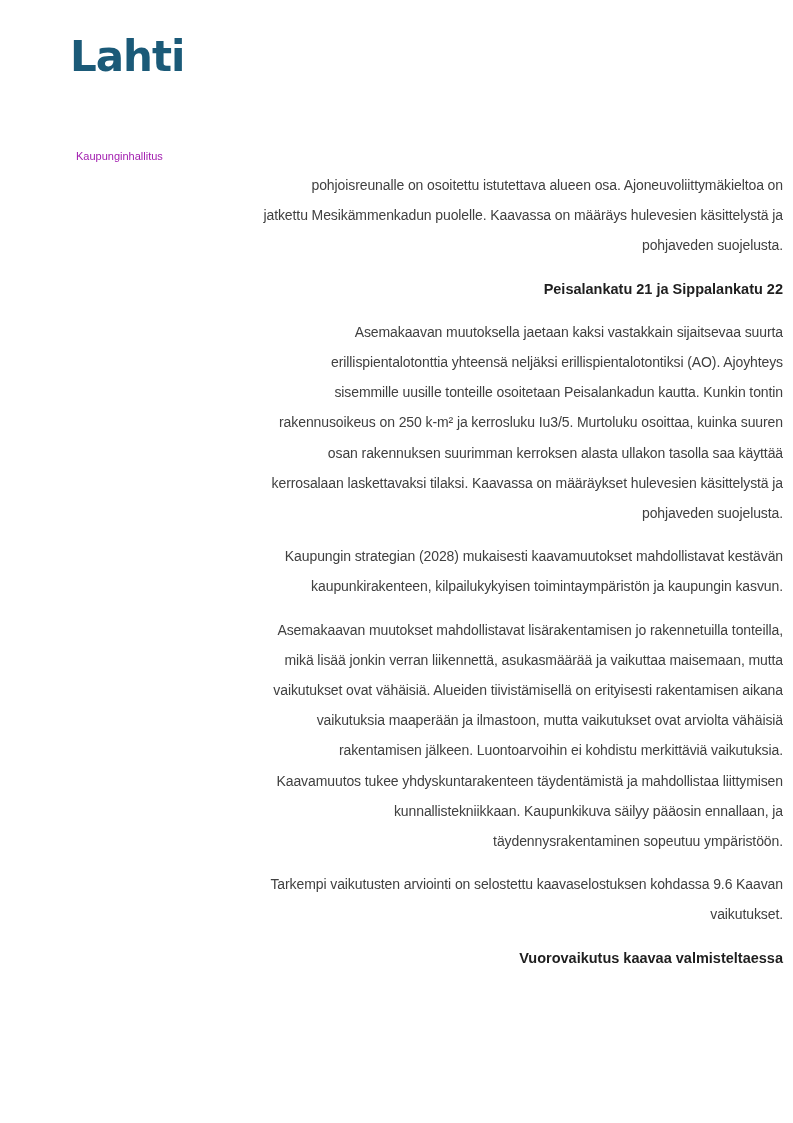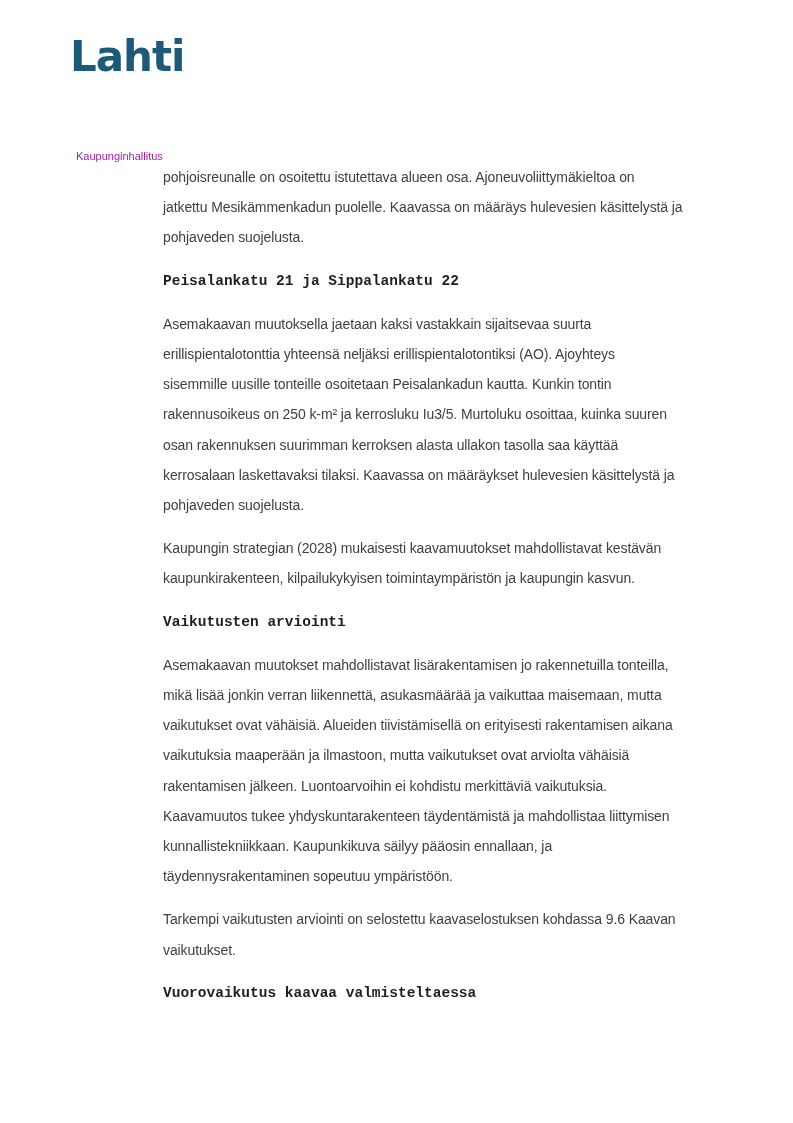--- a/index.html
+++ b/index.html
@@ -39,39 +39,39 @@
     display: flex;
     justify-content: space-between;
     align-items: baseline;
     font-size: 11px;
     color: #a21caf;
     margin-top: 44px;
   }
   .content {
     position: absolute;
     left: 163px;
-    top: 162px;
+    top: 170px;
     width: 620px;
+    text-align: right;
   }
   .para {
     white-space: pre;
     font-size: 14px;
     line-height: 30.2px;
     letter-spacing: -0.1px;
     color: #404040;
     margin: 0 0 13px 0;
   }
   .subheading {
     white-space: pre;
     font-size: 14.5px;
     font-weight: bold;
     line-height: 30.2px;
     color: #1f1f1f;
     margin: 8px 0 13px 0;
-    font-family: Liberation Mono, monospace;
   }
 </style>
 </head>
 <body>
 
 <div class="page">
 
   <div class="logo" style="color: rgb(27, 90, 120);">Lahti</div>
 
   <div class="header-row">
@@ -90,21 +90,20 @@
 erillispientalotonttia yhteensä neljäksi erillispientalotontiksi (AO). Ajoyhteys
 sisemmille uusille tonteille osoitetaan Peisalankadun kautta. Kunkin tontin
 rakennusoikeus on 250 k-m² ja kerrosluku Iu3/5. Murtoluku osoittaa, kuinka suuren
 osan rakennuksen suurimman kerroksen alasta ullakon tasolla saa käyttää
 kerrosalaan laskettavaksi tilaksi. Kaavassa on määräykset hulevesien käsittelystä ja
 pohjaveden suojelusta.</p>
 
     <p class="para">Kaupungin strategian (2028) mukaisesti kaavamuutokset mahdollistavat kestävän
 kaupunkirakenteen, kilpailukykyisen toimintaympäristön ja kaupungin kasvun.</p>
 
-    <h3 class="subheading">Vaikutusten arviointi</h3>
 
     <p class="para">Asemakaavan muutokset mahdollistavat lisärakentamisen jo rakennetuilla tonteilla,
 mikä lisää jonkin verran liikennettä, asukasmäärää ja vaikuttaa maisemaan, mutta
 vaikutukset ovat vähäisiä. Alueiden tiivistämisellä on erityisesti rakentamisen aikana
 vaikutuksia maaperään ja ilmastoon, mutta vaikutukset ovat arviolta vähäisiä
 rakentamisen jälkeen. Luontoarvoihin ei kohdistu merkittäviä vaikutuksia.
 Kaavamuutos tukee yhdyskuntarakenteen täydentämistä ja mahdollistaa liittymisen
 kunnallistekniikkaan. Kaupunkikuva säilyy pääosin ennallaan, ja
 täydennysrakentaminen sopeutuu ympäristöön.</p>
 

